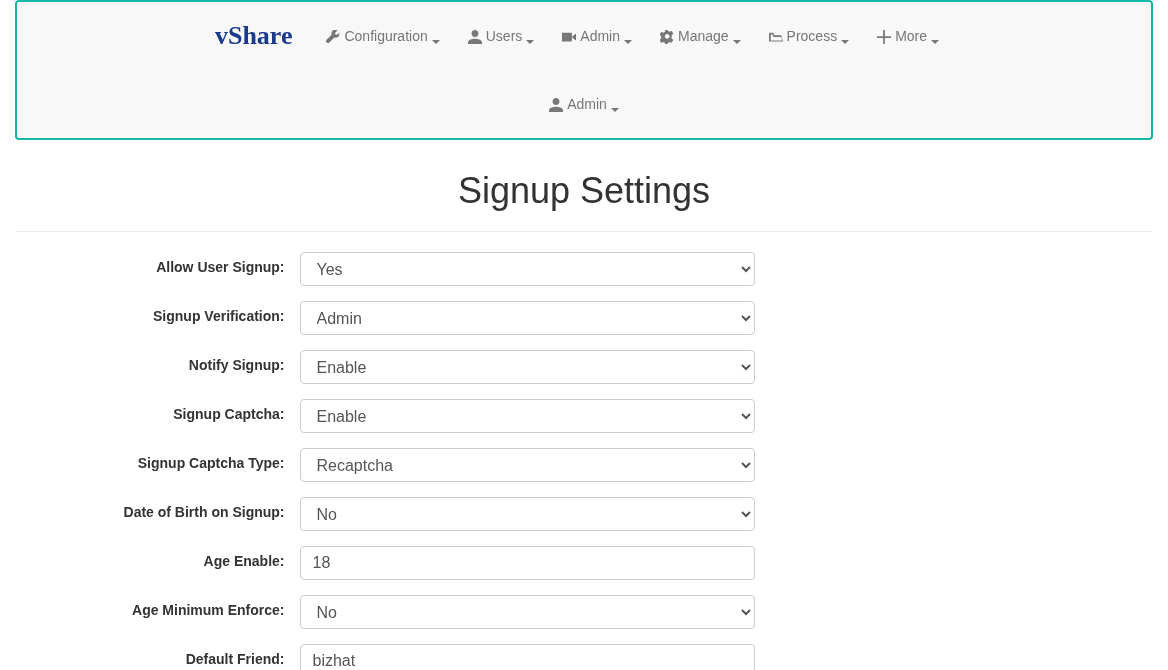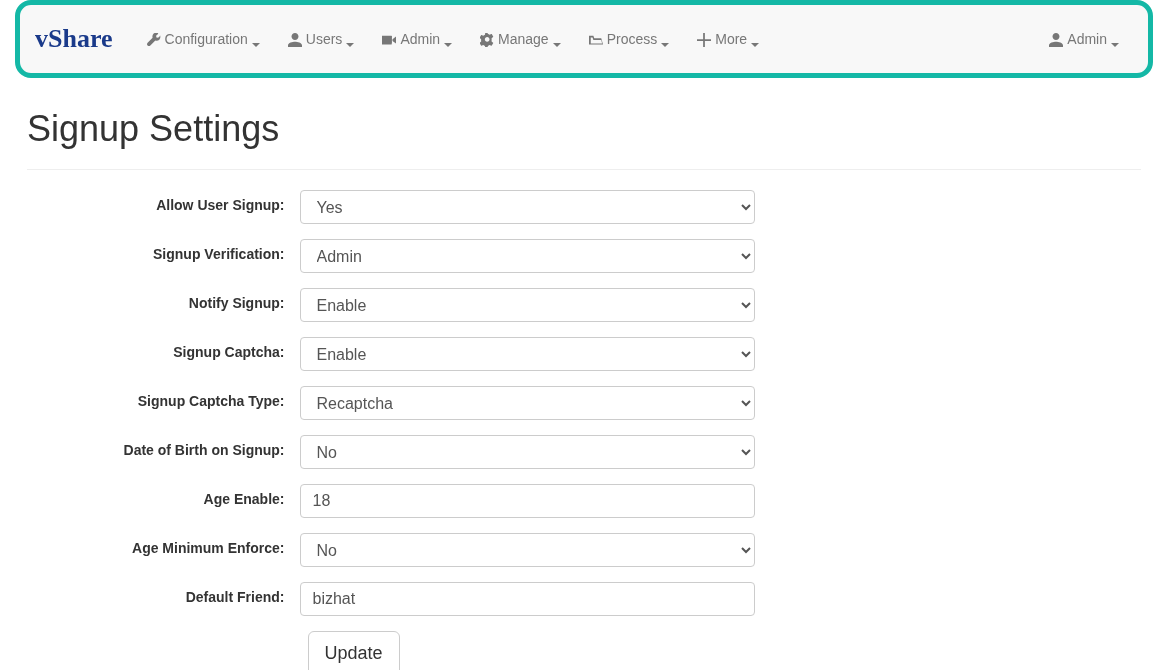--- a/index.html
+++ b/index.html
@@ -5,28 +5,29 @@
   * { box-sizing: border-box; }
   body {
     margin: 0;
     font-family: "Helvetica Neue", Helvetica, Arial, sans-serif;
     font-size: 14px;
     color: #333;
     background: #fff;
   }
   .navbar {
     background: #f8f8f8;
-    border: 5px solid #14b8a6;
-    border-radius: 16px;
+    border: 2px solid #14b8a6;
+    border-radius: 4px;
     margin: 0 15px;
     min-height: 50px;
     display: flex;
     align-items: center;
     justify-content: space-between;
     padding: 0 15px;
+    flex-direction: column;
   }
   .navbar-left, .navbar-right {
     display: flex;
     align-items: center;
   }
   .navbar-brand {
     font-family: Georgia, "Times New Roman", serif;
     font-size: 26px;
     font-weight: bold;
     color: #1a3a8a;
@@ -53,22 +54,23 @@
     vertical-align: middle;
     border-top: 4px dashed;
     border-right: 4px solid transparent;
     border-left: 4px solid transparent;
   }
   .container {
     padding: 0 15px;
   }
   .page-header {
     padding-bottom: 9px;
-    margin: 30px 12px 20px;
+    margin: 30px 0 20px;
     border-bottom: 1px solid #eee;
+    text-align: center;
   }
   .page-header h1 {
     font-size: 36px;
     font-weight: 500;
     margin: 0 0 10px 0;
     color: #333;
   }
   .form-horizontal { margin-top: 8px; }
   .form-group {
     display: flex;

